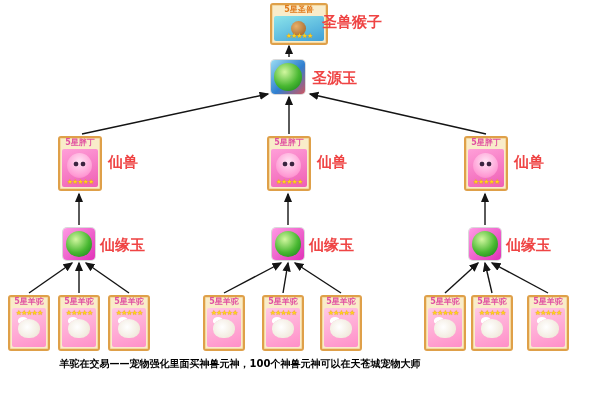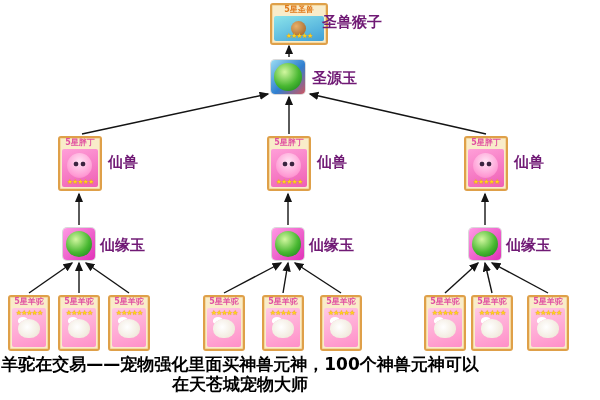--- a/index.html
+++ b/index.html
@@ -35,23 +35,23 @@
          letter-spacing:-1px;color:#ffd21e;text-shadow:0 0 1px #c87800;white-space:nowrap}
   .stars.bottom{bottom:1px}
   .stars.top{top:1px}
 
   .jade{position:absolute;border-radius:4px;padding:3px;box-shadow:0 0 0 1px rgba(0,0,0,.15)}
   .jade-blue{width:34px;height:34px;background:linear-gradient(135deg,#9adcf2,#2f7fd0 55%,#d05560)}
   .jade-pink{width:32px;height:32px;background:linear-gradient(135deg,#ff9ae4,#e032b8)}
   .jade-core{width:100%;height:100%;border-radius:50%;
              background:radial-gradient(circle at 38% 32%,#d2f7a0,#49b832 55%,#0f7a18)}
 
-  .lbl{position:absolute;font-size:15px;font-weight:bold;color:#701a75;white-space:nowrap}
+  .lbl{position:absolute;font-size:15px;font-weight:bold;color:#ef4444;white-space:nowrap}
   .footer{position:absolute;left:0;top:354px;width:480px;text-align:center;
-          font-size:17px;font-weight:bold;color:#000;line-height:20px}
+          font-size:10px;font-weight:bold;color:#000;line-height:20px}
 </style>
 </head>
 <body>
 
 <div class="stage">
 
   <svg class="arrows" width="600" height="400">
     <defs>
       <marker id="ah" markerWidth="8" markerHeight="8" refX="6" refY="3" orient="auto">
         <path d="M0,0 L7,3 L0,6 z" fill="#141414"></path>

